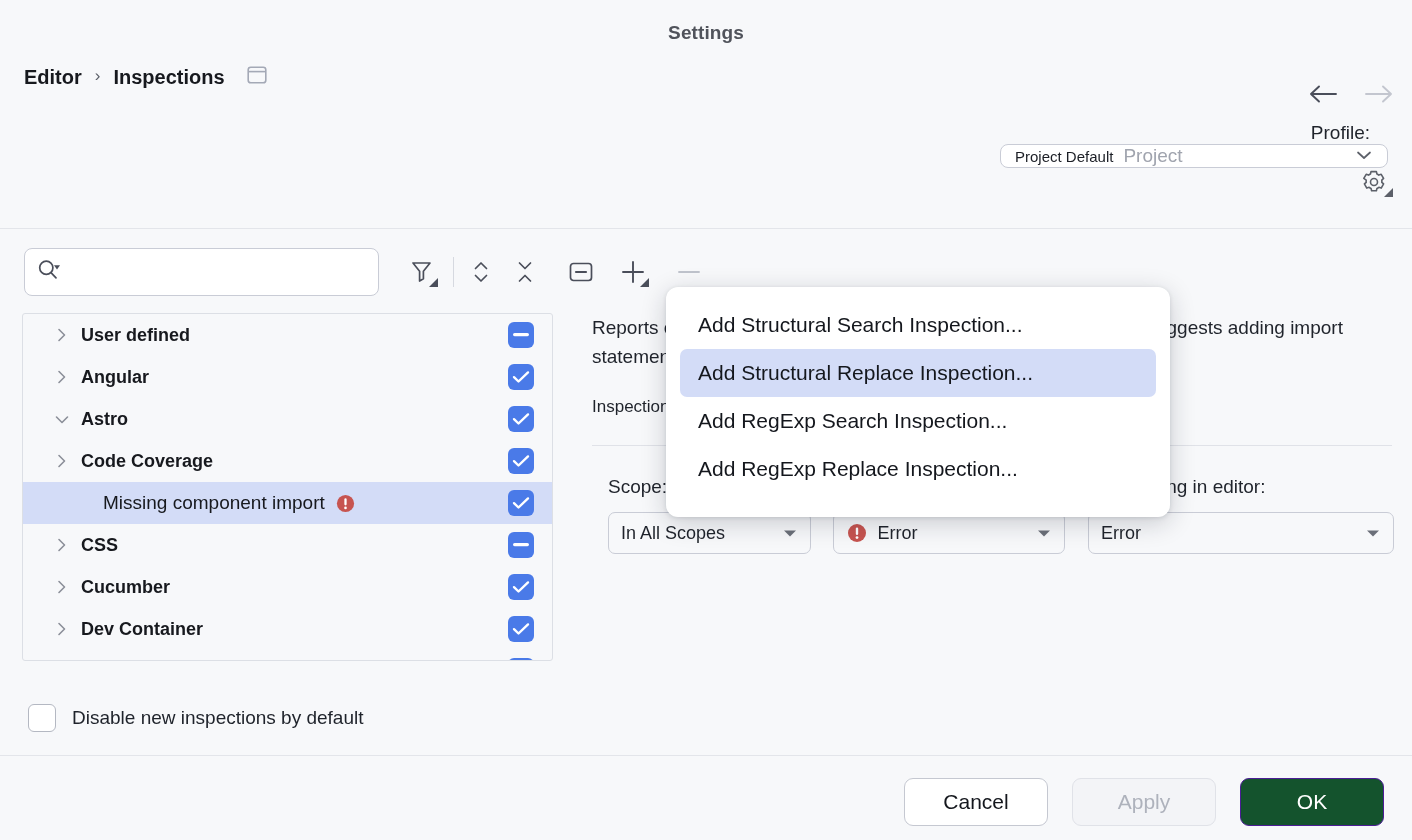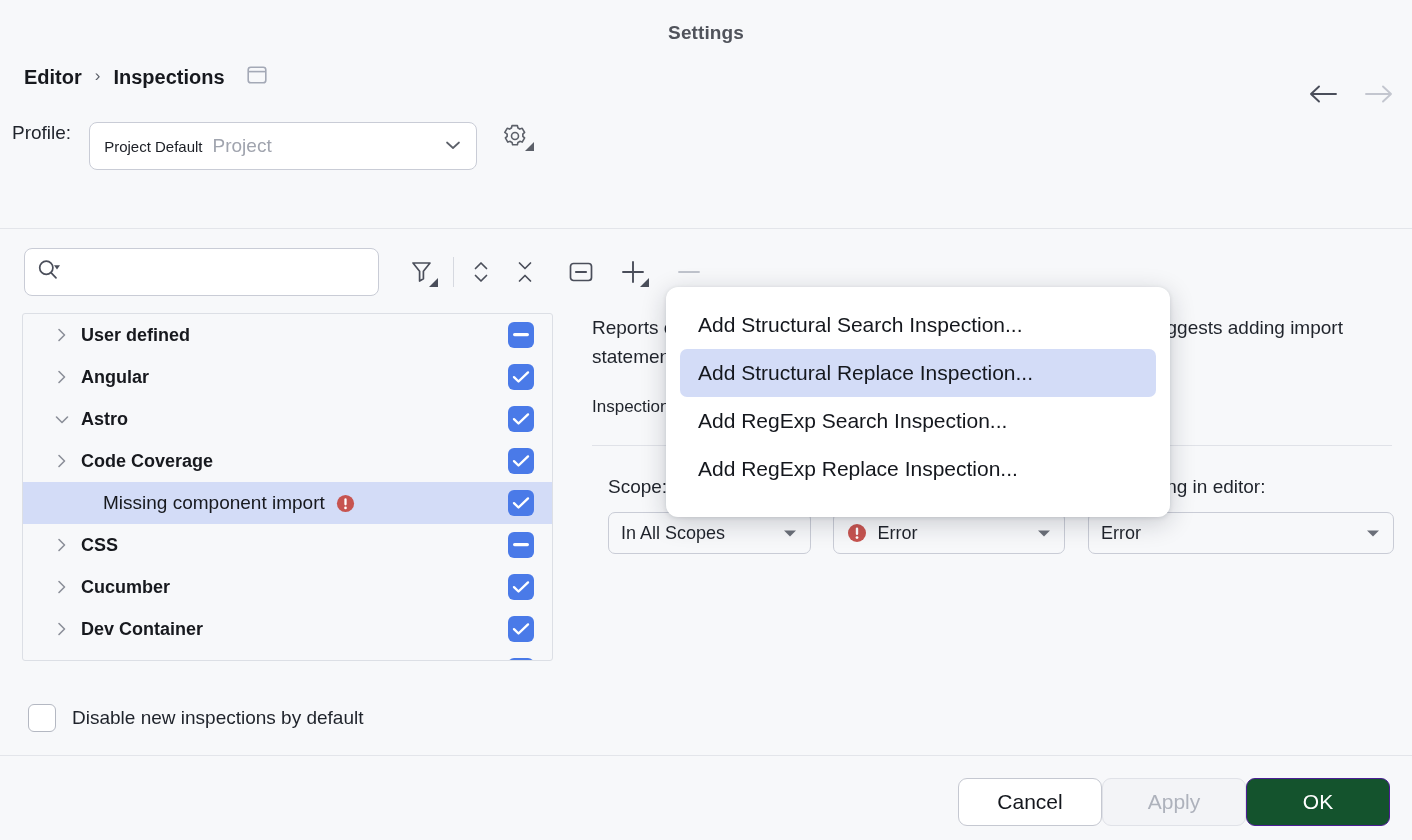--- a/index.html
+++ b/index.html
@@ -35,21 +35,21 @@
   .crumb-sep { font-size: 17px; color: #5c6069; margin: 0 13px; font-weight: normal; }
   #panel-icon { margin-left: 22px; display:flex; align-items:center; }
   #nav-arrows {
     position: absolute; right: 18px; top: 50%; transform: translateY(-50%);
     display: flex; align-items: center; gap: 26px;
   }
   .nav-arrow { width: 30px; height: 24px; display:flex; align-items:center; justify-content:center; }
 
   
   #profile-row {
-    height: 62px; display: flex; align-items: flex-start; padding: 0 12px;
+    height: 62px; display: flex; align-items: flex-end; padding: 0 24px; flex-direction: column;
   }
   #profile-label { font-size: 19px; color: #1f232b; margin-right: 18px; }
   #profile-combo {
     width: 388px; height: 48px;
     background: #ffffff;
     border: 1px solid #c9ccd6;
     border-radius: 8px;
     display: flex; align-items: center;
     padding: 0 14px;
     position: relative;
@@ -180,22 +180,22 @@
     padding: 0 18px; margin: 0 14px; border-radius: 7px;
     font-size: 21px; color: #14171d;
   }
   .menu-item.highlighted { background: #d3dcf7; }
 
   
   #bottom-divider {
     position:absolute; left:0; right:0; bottom: 84px; height: 1px; background: #e3e5ea;
   }
   #button-bar {
-    position:absolute; right: 22px; bottom: 14px;
-    display:flex; align-items:flex-end; 
+    position:absolute; right: 28px; bottom: 14px;
+    display:flex; align-items:flex-end; gap: 24px;
   }
   .dlg-btn {
     height: 48px; border-radius: 9px;
     display:flex; align-items:center; justify-content:center;
     font-size: 21px; padding: 0 30px;
   }
   #btn-cancel { background:#fff; border:1px solid #c5c8d1; color:#14171d; min-width:144px; }
   #btn-apply  { background:#f3f4f7; border:1px solid #e0e2e8; color:#aeb2bc; min-width:144px; }
   #btn-ok     { background:#14532d; border:1px solid #4c1d95; color:#fff; min-width:144px; }
 </style>

